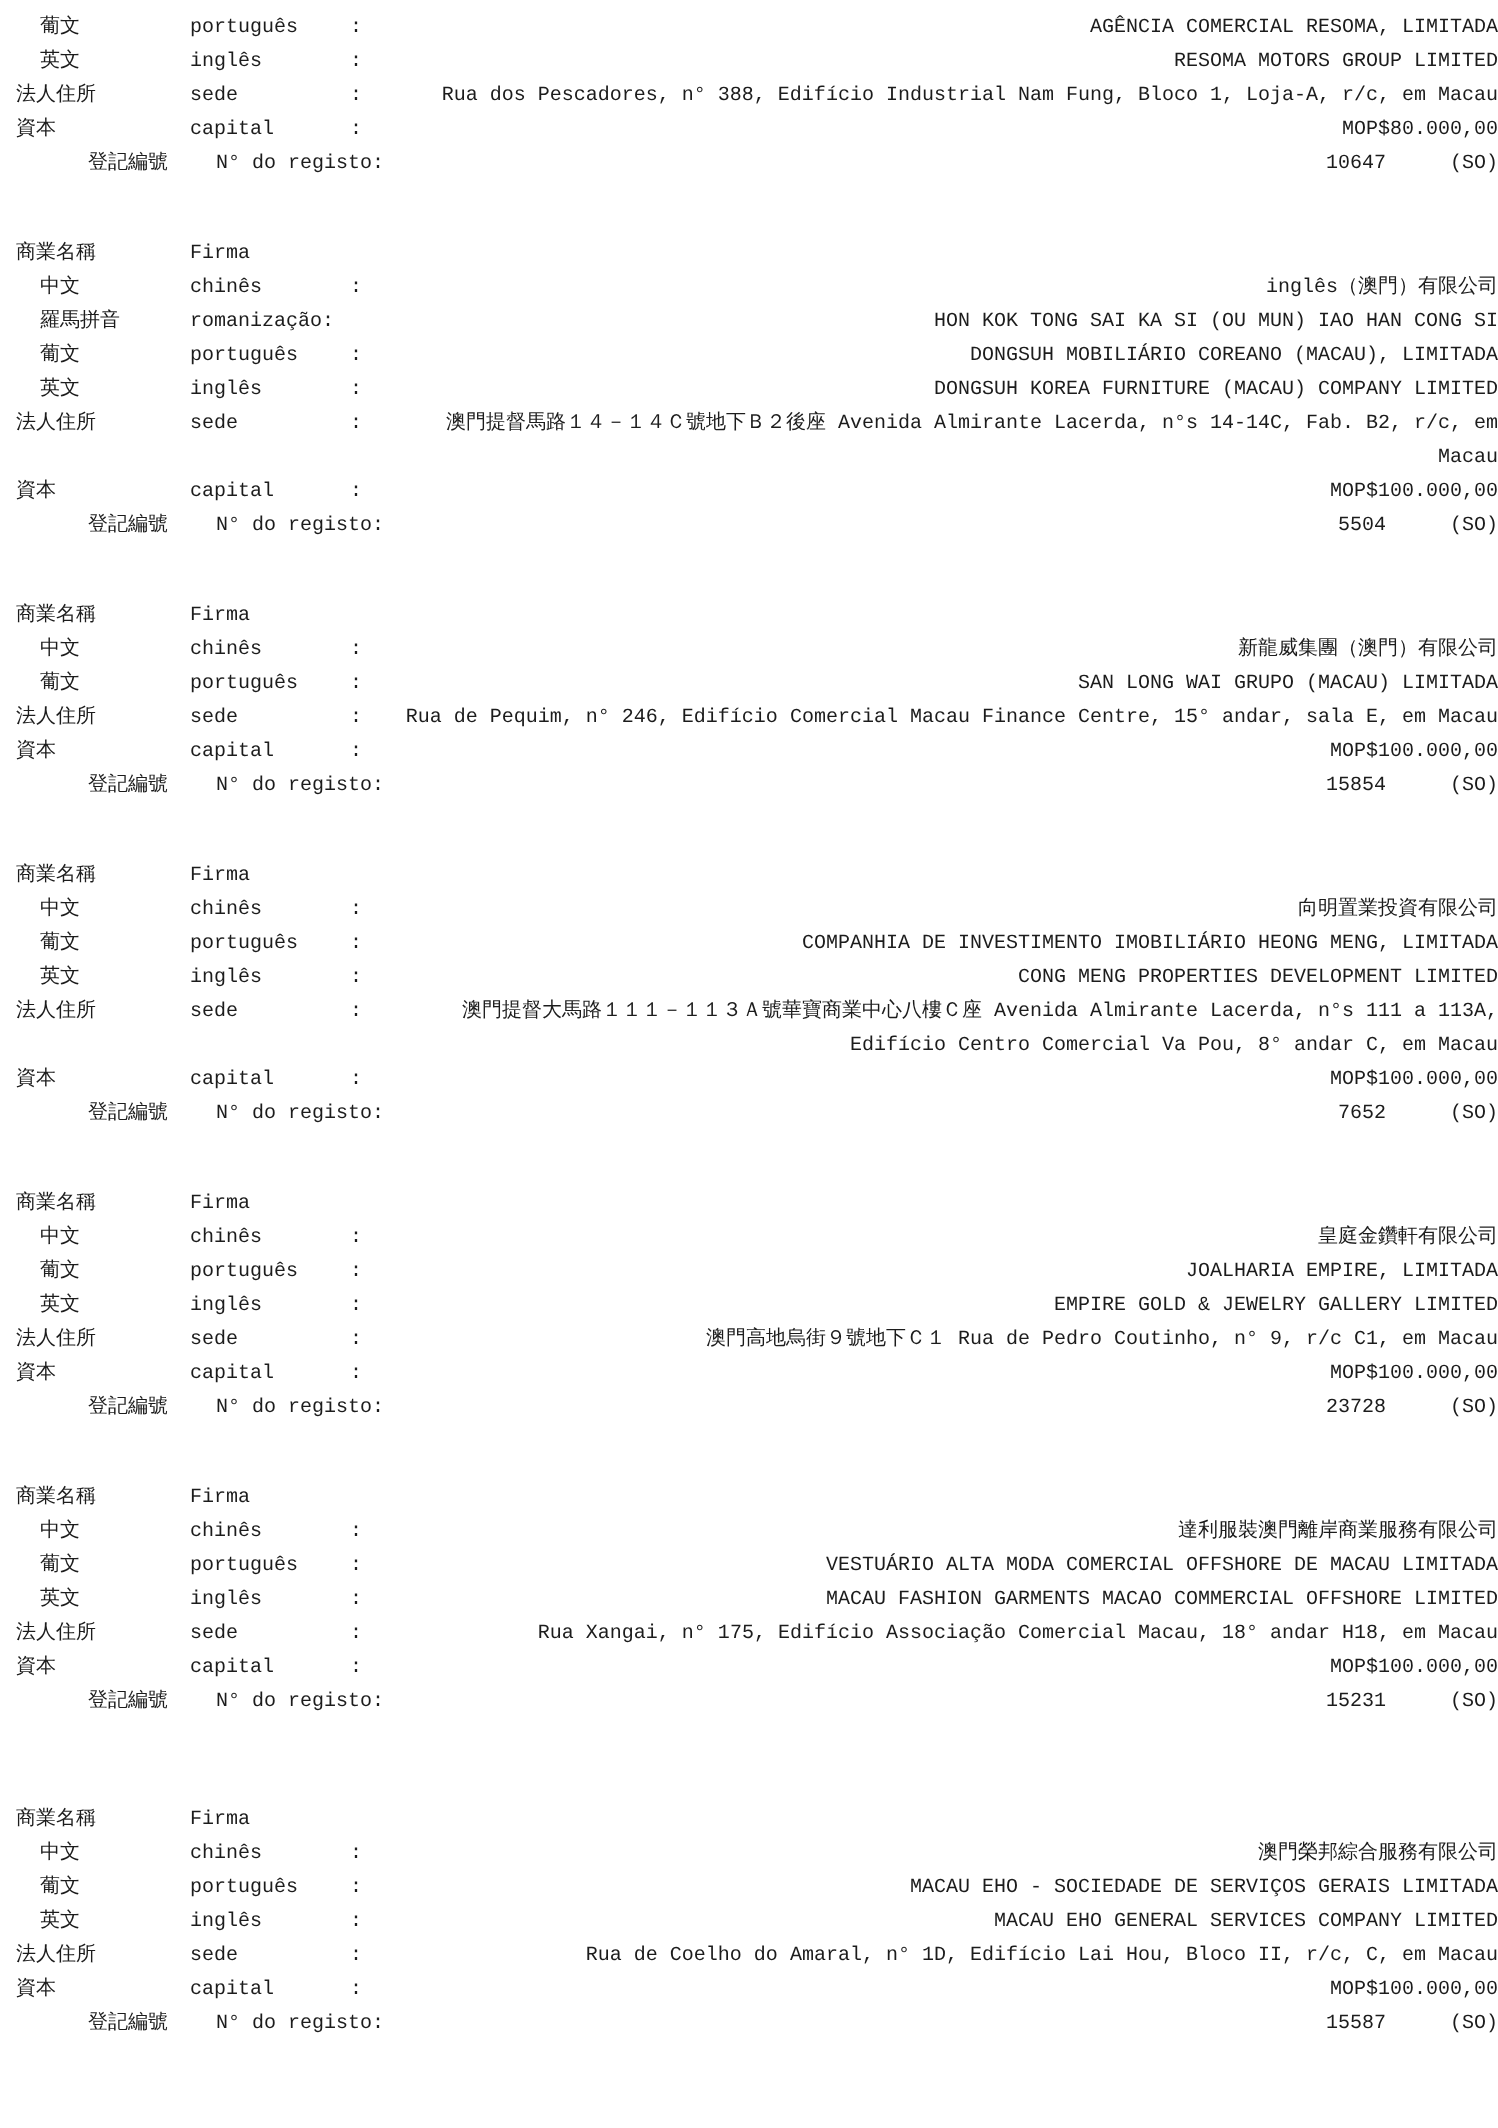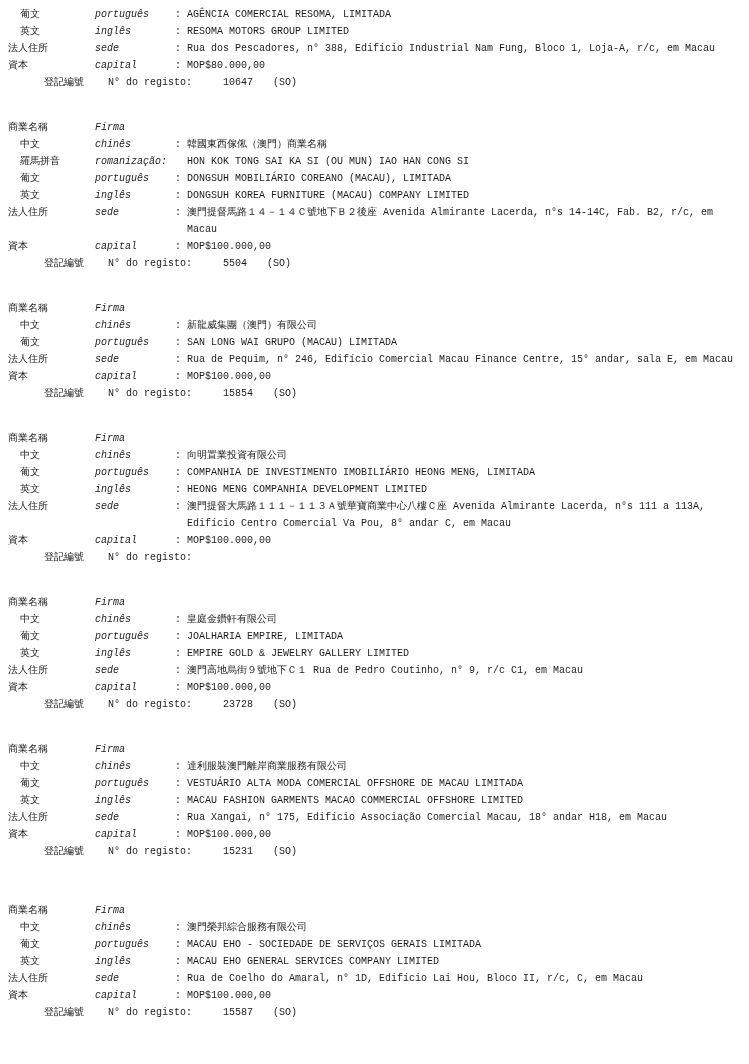--- a/index.html
+++ b/index.html
@@ -18,31 +18,31 @@
   }
   .entry { margin-top: 0; }
   .entry.gap-a { margin-top: 28px; }
   .entry.gap-b { margin-top: 42px; }
   .row { display: flex; line-height: 17px; align-items: flex-start; }
   .row { padding-left: 8px; }
   
   .lz { width: 87px; flex: none; box-sizing: border-box; white-space: nowrap; }
   .row.sub .lz { padding-left: 12px; }
   
-  .lp { width: 80px; flex: none; box-sizing: border-box; white-space: nowrap; font-style: italic; }
+  .lp { width: 80px; flex: none; box-sizing: border-box; white-space: nowrap; }
   .lp.wide { width: 92px; }
   
   .colon { width: 12px; flex: none; }
   
-  .val { flex: 1; min-width: 0; padding-right: 0; word-break: break-word; }
+  .val { flex: 1; min-width: 0; padding-right: 0; word-break: break-word; text-align: right; }
   
   .lz-reg { width: 64px; flex: none; white-space: nowrap; margin-left: 36px; }
   .lp-reg { width: 115px; flex: none; white-space: nowrap; }
   .reg-no { display: inline-block; }
-  .reg-suffix { display: inline-block; margin-left: 20px; }
+  .reg-suffix { display: inline-block; margin-left: 32px; }
 </style>
 </head>
 <body>
 
 <div class="page">
 
   <div class="entry">
     <div class="row sub">
       <span class="lz">葡文</span>
       <span class="lp">português</span>
@@ -76,21 +76,21 @@
 
   <div class="entry gap-a">
     <div class="row">
       <span class="lz">商業名稱</span>
       <span class="lp">Firma</span>
     </div>
     <div class="row sub">
       <span class="lz">中文</span>
       <span class="lp">chinês</span>
       <span class="colon">:</span>
-      <span class="val">韓國東西傢俬（澳門）商業名稱</span>
+      <span class="val">inglês（澳門）有限公司</span>
     </div>
     <div class="row sub">
       <span class="lz">羅馬拼音</span>
       <span class="lp wide">romanização:</span>
       <span class="val">HON KOK TONG SAI KA SI (OU MUN) IAO HAN CONG SI</span>
     </div>
     <div class="row sub">
       <span class="lz">葡文</span>
       <span class="lp">português</span>
       <span class="colon">:</span>
@@ -171,37 +171,38 @@
     <div class="row sub">
       <span class="lz">葡文</span>
       <span class="lp">português</span>
       <span class="colon">:</span>
       <span class="val">COMPANHIA DE INVESTIMENTO IMOBILIÁRIO HEONG MENG, LIMITADA</span>
     </div>
     <div class="row sub">
       <span class="lz">英文</span>
       <span class="lp">inglês</span>
       <span class="colon">:</span>
-      <span class="val">HEONG MENG COMPANHIA DEVELOPMENT LIMITED</span>
+      <span class="val">CONG MENG PROPERTIES DEVELOPMENT LIMITED</span>
     </div>
     <div class="row">
       <span class="lz">法人住所</span>
       <span class="lp">sede</span>
       <span class="colon">:</span>
       <span class="val">澳門提督大馬路１１１－１１３Ａ號華寶商業中心八樓Ｃ座 Avenida Almirante Lacerda, n°s 111 a 113A, Edifício Centro Comercial Va Pou, 8° andar C, em Macau</span>
     </div>
     <div class="row">
       <span class="lz">資本</span>
       <span class="lp">capital</span>
       <span class="colon">:</span>
       <span class="val">MOP$100.000,00</span>
     </div>
     <div class="row">
       <span class="lz-reg">登記編號</span>
       <span class="lp-reg">N° do registo:</span>
+      <span class="val"><span class="reg-no">7652</span><span class="reg-suffix">(SO)</span></span>
     </div>
   </div>
 
   <div class="entry gap-a">
     <div class="row">
       <span class="lz">商業名稱</span>
       <span class="lp">Firma</span>
     </div>
     <div class="row sub">
       <span class="lz">中文</span>

